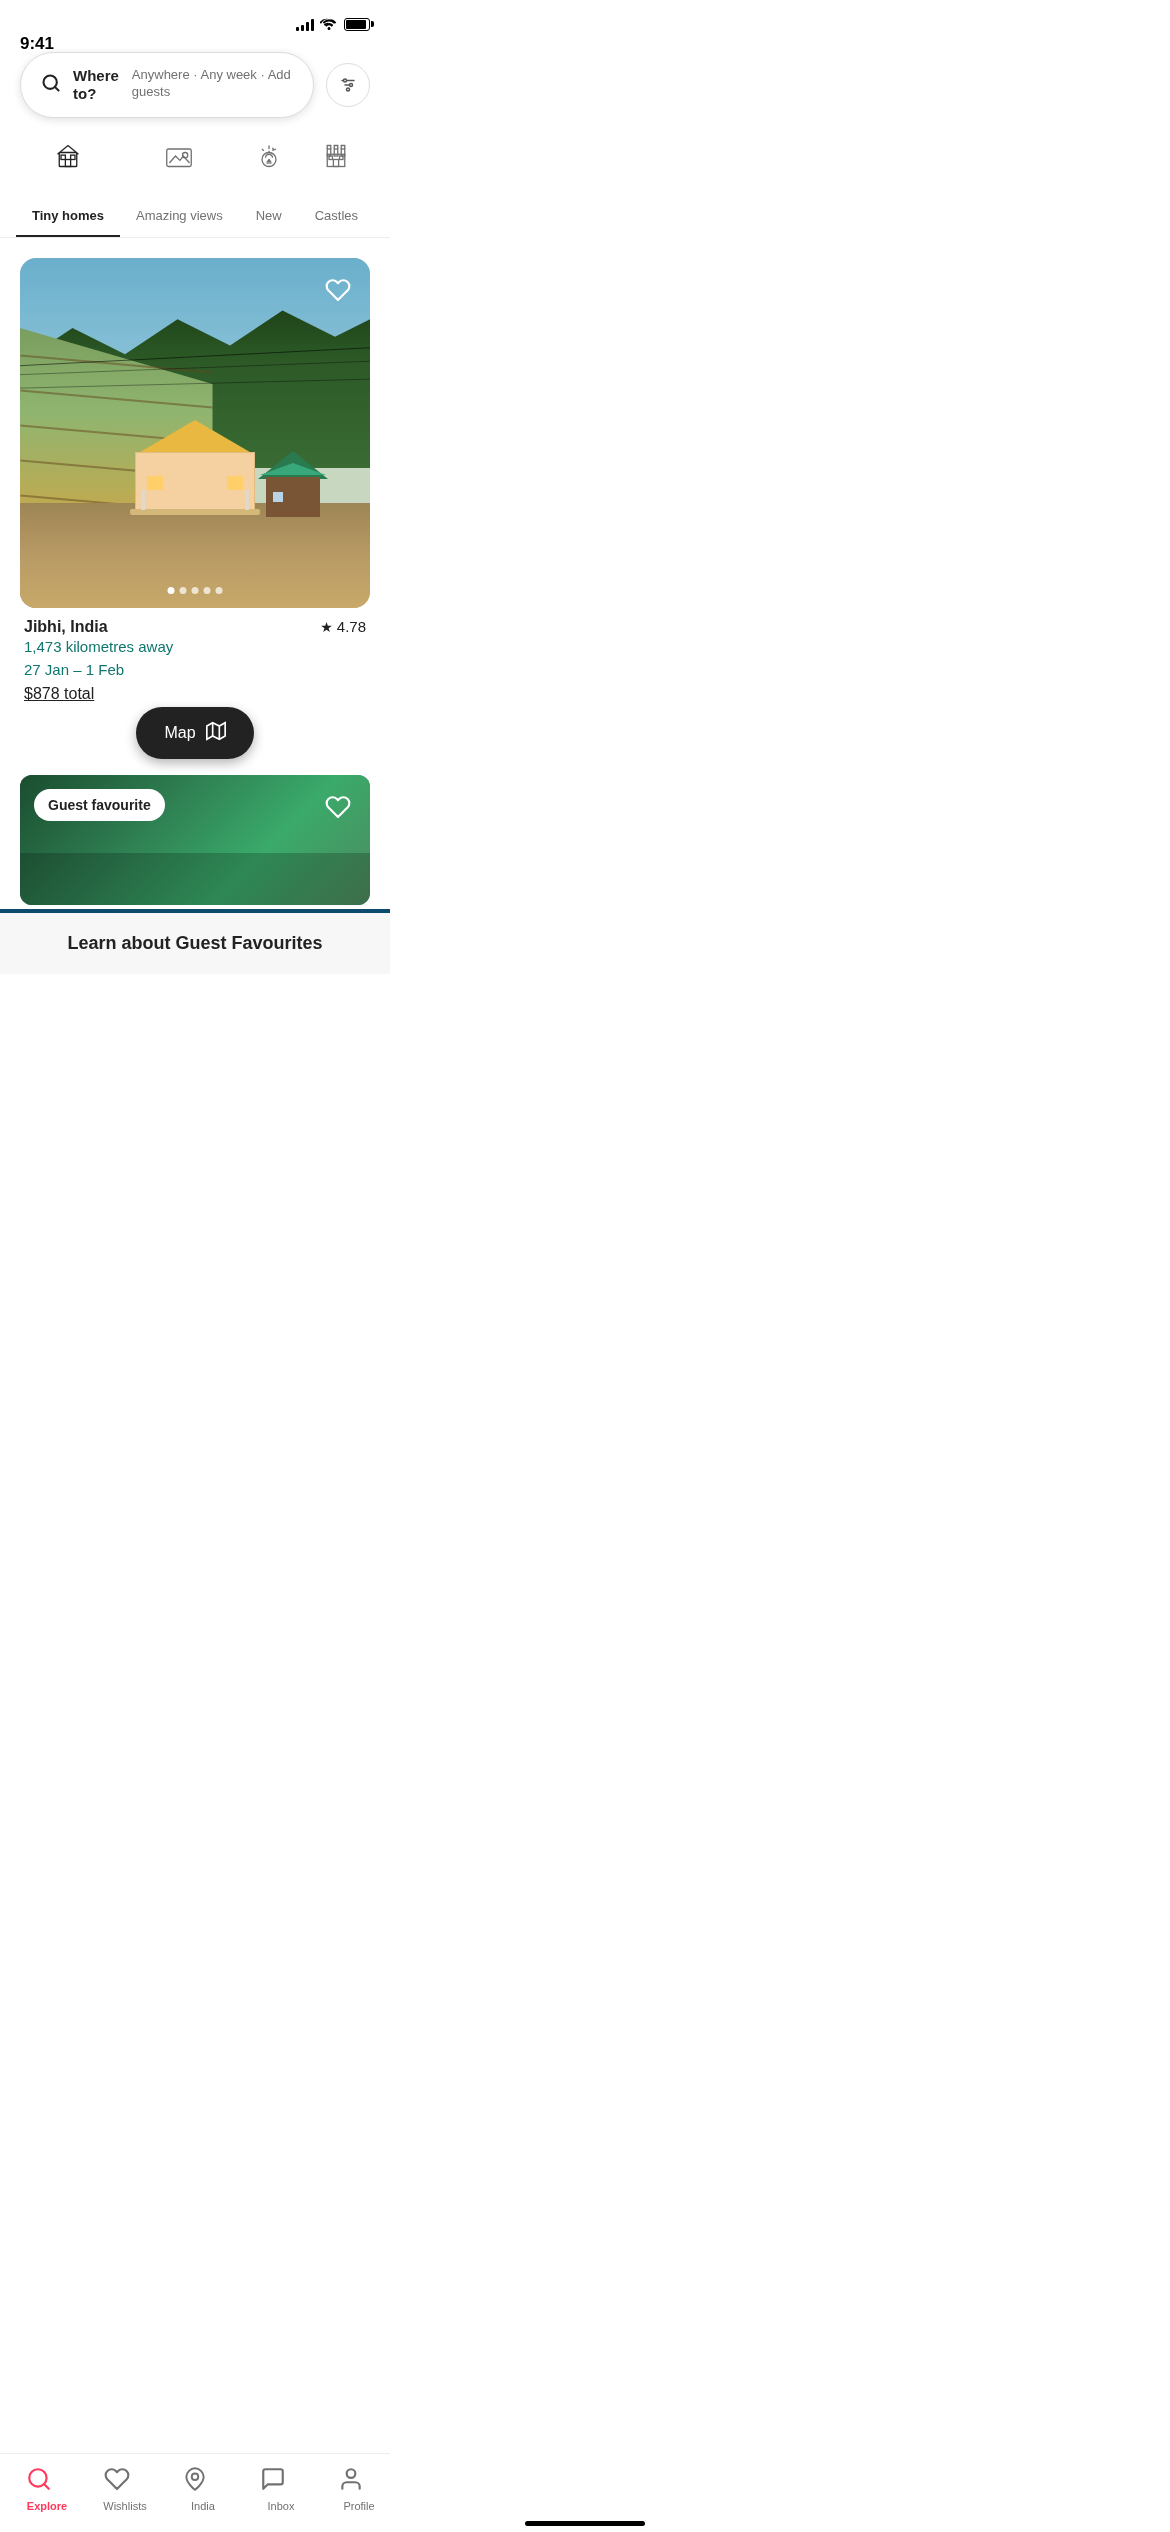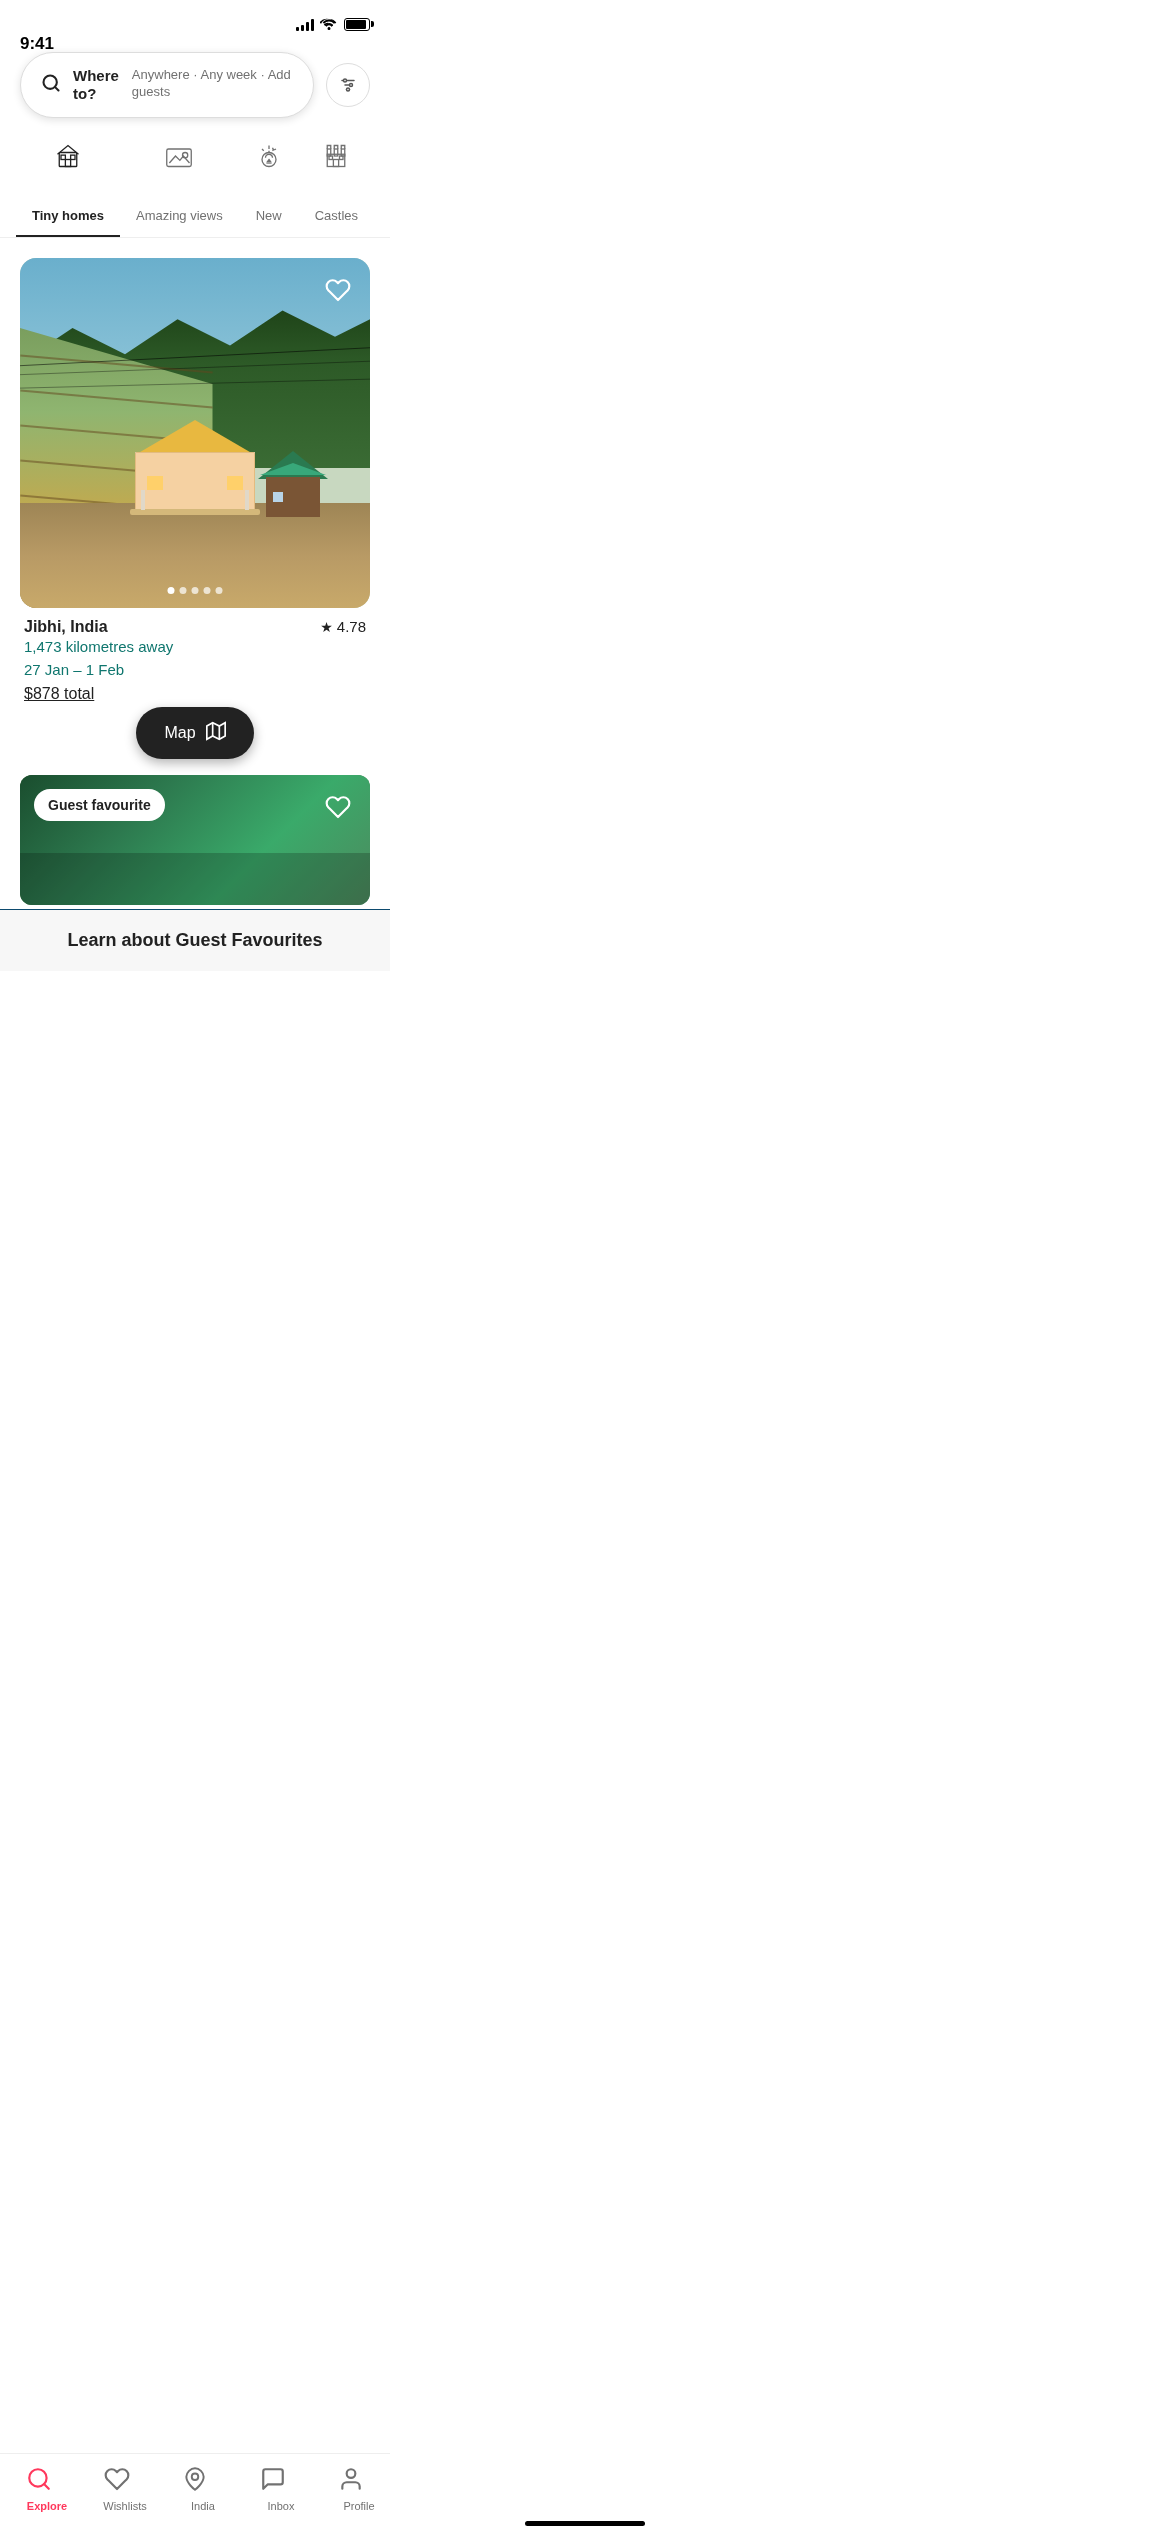--- a/index.html
+++ b/index.html
@@ -317,21 +317,21 @@
       align-items: center;
       justify-content: center;
       cursor: pointer;
     }
 
     
     .guest-fav-banner {
       background: #f7f7f7;
       padding: 20px 20px;
       text-align: center;
-      border-top: 1px solid #0c4a6e;
+      border-top: 4px solid #0c4a6e;
     }
     .guest-fav-title {
       font-size: 18px;
       font-weight: 600;
       color: #222;
     }
 
     
     .bottom-nav {
       position: fixed;

